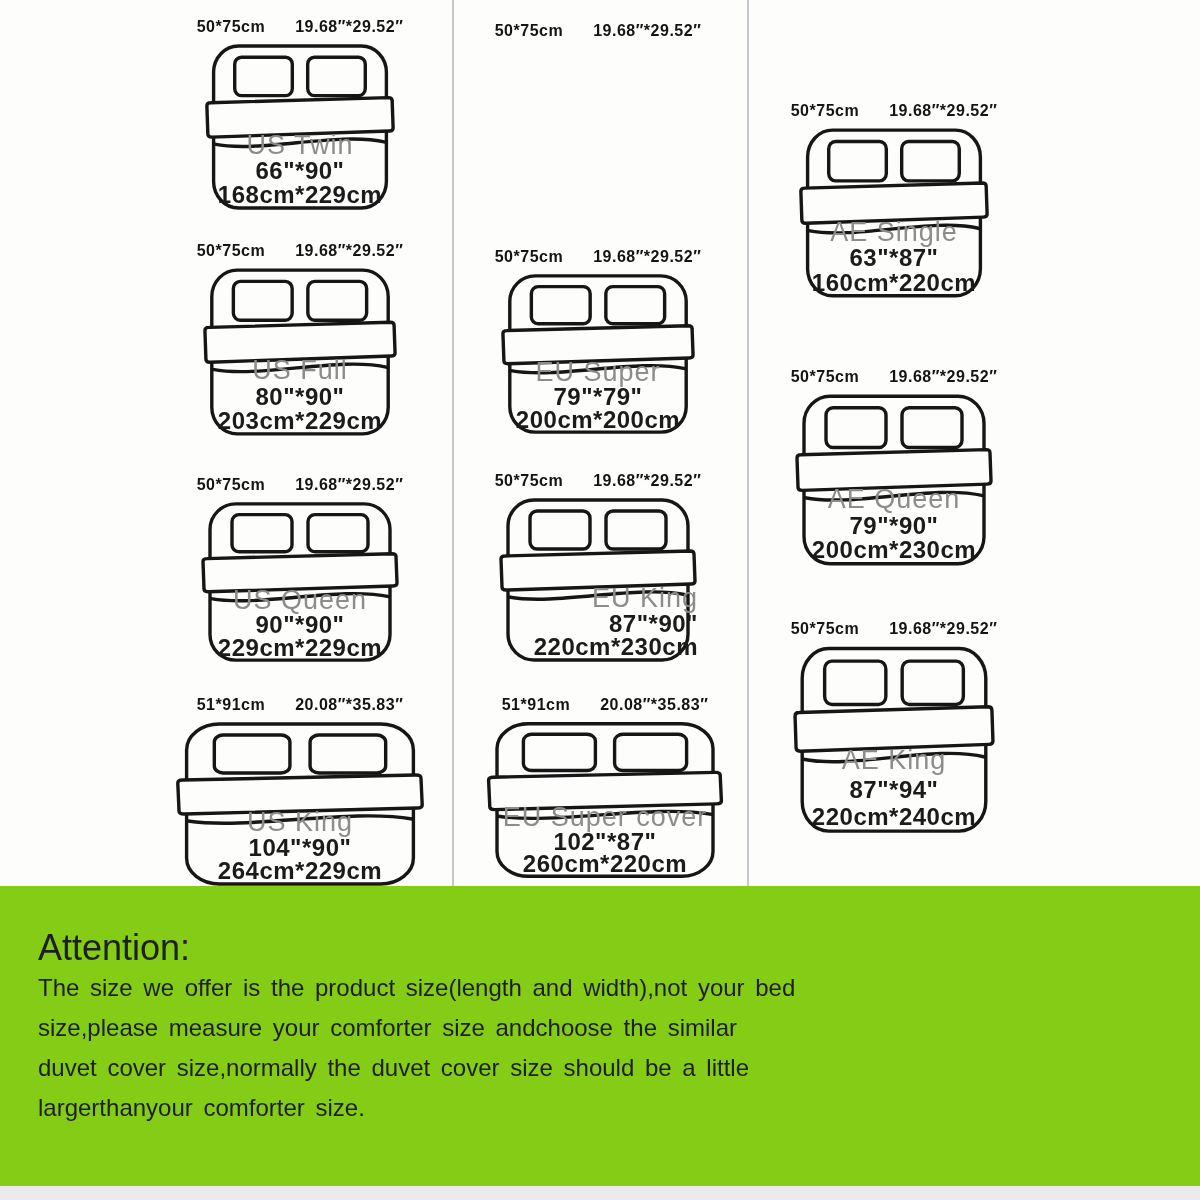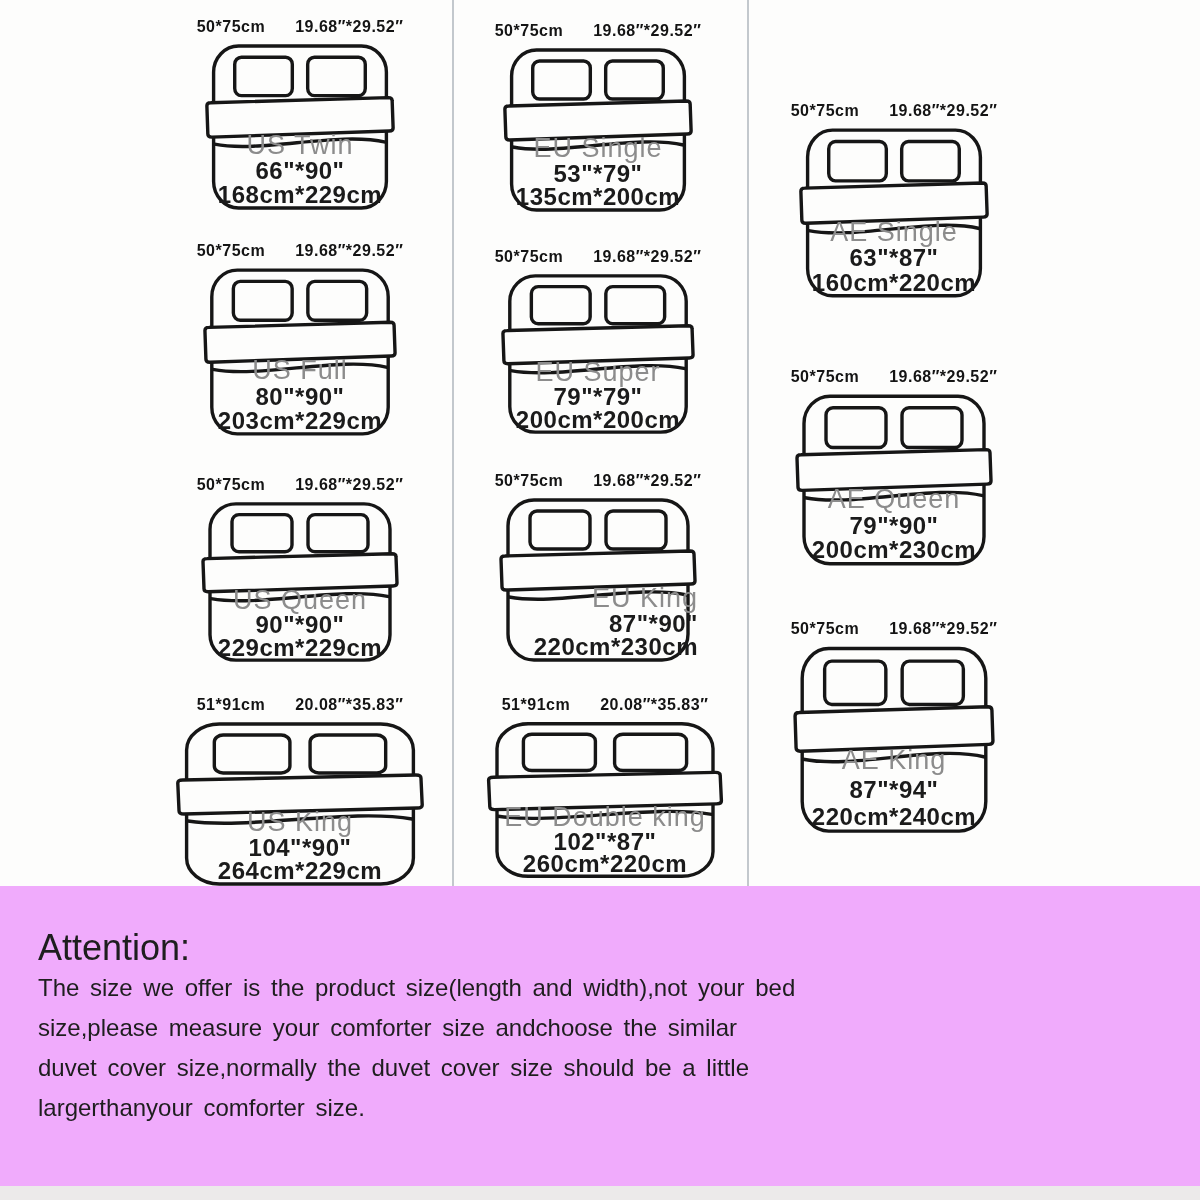--- a/index.html
+++ b/index.html
@@ -36,21 +36,21 @@
   .c4{left:448px;top:244px;width:300px;}  .c4 .bed{width:196px;height:166px;}
   .c5{left:744px;top:364px;width:300px;}  .c5 .bed{width:200px;height:178px;}
   .c6{left:150px;top:472px;width:300px;}  .c6 .bed{width:200px;height:166px;}
   .c7{left:448px;top:468px;width:300px;}  .c7 .bed{width:200px;height:170px;text-align:right;}
   .c8{left:744px;top:616px;width:300px;}  .c8 .bed{width:204px;height:194px;}
   .c9{left:140px;top:692px;width:320px;}  .c9 .bed{width:252px;height:170px;}
   .c10{left:445px;top:692px;width:320px;} .c10 .bed{width:240px;height:162px;}
 
   .attention-panel{
     position:absolute;left:0;top:886px;width:1200px;height:300px;
-    background:#f0abfc;color:#1e1e1e;
+    background:#84cc16;color:#1e1e1e;
     padding:42px 0 0 38px;box-sizing:border-box;
   }
   .attention-panel .att-line{
     font-size:24px;line-height:40px;white-space:nowrap;word-spacing:4px;
   }
   .attention-panel .att-title{font-size:36px;}
   .footer-strip{position:absolute;left:0;top:1186px;width:1200px;height:14px;background:#eceaea;}
 </style>
 </head>
 <body>
@@ -70,32 +70,20 @@
         <path class="bs" d="M 11 101 C 60 110 140 88 189 99"></path>
       </svg>
       <div class="bed-label bed-name">US Twin</div>
       <div class="bed-label bed-in">66"*90"</div>
       <div class="bed-label bed-cm">168cm*229cm</div>
     </div>
   </div>
 
   <div class="card c1">
     <div class="pillow-header"><span>50*75cm</span><span class="gap"></span><span>19.68″*29.52″</span></div>
-    <div class="bed">
-      <svg class="bed-svg" viewBox="0 0 200 170" preserveAspectRatio="none">
-        <rect class="bs" x="10" y="4" width="180" height="160" rx="26"></rect>
-        <rect class="bs" x="32" y="15" width="60" height="38" rx="7"></rect>
-        <rect class="bs" x="108" y="15" width="60" height="38" rx="7"></rect>
-        <path class="bs band" d="M 7 60 L 192 55 Q 196 55 196 58 L 197 85 Q 197 88 193 88 L 8 94 Q 4 94 4 91 L 3 63 Q 3 60 7 60 Z"></path>
-        <path class="bs" d="M 11 101 C 60 110 140 88 189 99"></path>
-      </svg>
-      <div class="bed-label bed-name">EU Single</div>
-      <div class="bed-label bed-in">53"*79"</div>
-      <div class="bed-label bed-cm">135cm*200cm</div>
-    </div>
   </div>
 
   <div class="card c2">
     <div class="pillow-header"><span>50*75cm</span><span class="gap"></span><span>19.68″*29.52″</span></div>
     <div class="bed">
       <svg class="bed-svg" viewBox="0 0 200 170" preserveAspectRatio="none">
         <rect class="bs" x="10" y="4" width="180" height="160" rx="26"></rect>
         <rect class="bs" x="32" y="15" width="60" height="38" rx="7"></rect>
         <rect class="bs" x="108" y="15" width="60" height="38" rx="7"></rect>
         <path class="bs band" d="M 7 60 L 192 55 Q 196 55 196 58 L 197 85 Q 197 88 193 88 L 8 94 Q 4 94 4 91 L 3 63 Q 3 60 7 60 Z"></path>
@@ -222,21 +210,21 @@
   <div class="card c10">
     <div class="pillow-header"><span>51*91cm</span><span class="gap"></span><span>20.08″*35.83″</span></div>
     <div class="bed">
       <svg class="bed-svg" viewBox="0 0 200 170" preserveAspectRatio="none">
         <rect class="bs" x="10" y="4" width="180" height="160" rx="26"></rect>
         <rect class="bs" x="32" y="15" width="60" height="38" rx="7"></rect>
         <rect class="bs" x="108" y="15" width="60" height="38" rx="7"></rect>
         <path class="bs band" d="M 7 60 L 192 55 Q 196 55 196 58 L 197 85 Q 197 88 193 88 L 8 94 Q 4 94 4 91 L 3 63 Q 3 60 7 60 Z"></path>
         <path class="bs" d="M 11 101 C 60 110 140 88 189 99"></path>
       </svg>
-      <div class="bed-label bed-name">EU Double king</div>
+      <div class="bed-label bed-name">EU Super cover</div>
       <div class="bed-label bed-in">102"*87"</div>
       <div class="bed-label bed-cm">260cm*220cm</div>
     </div>
   </div>
 
   <div class="attention-panel">
     <div class="att-line att-title">Attention:</div>
     <div class="att-line">The size we offer is the product size(length and width),not your bed</div>
     <div class="att-line">size,please measure your comforter size andchoose the similar</div>
     <div class="att-line">duvet cover size,normally the duvet cover size should be a little</div>

